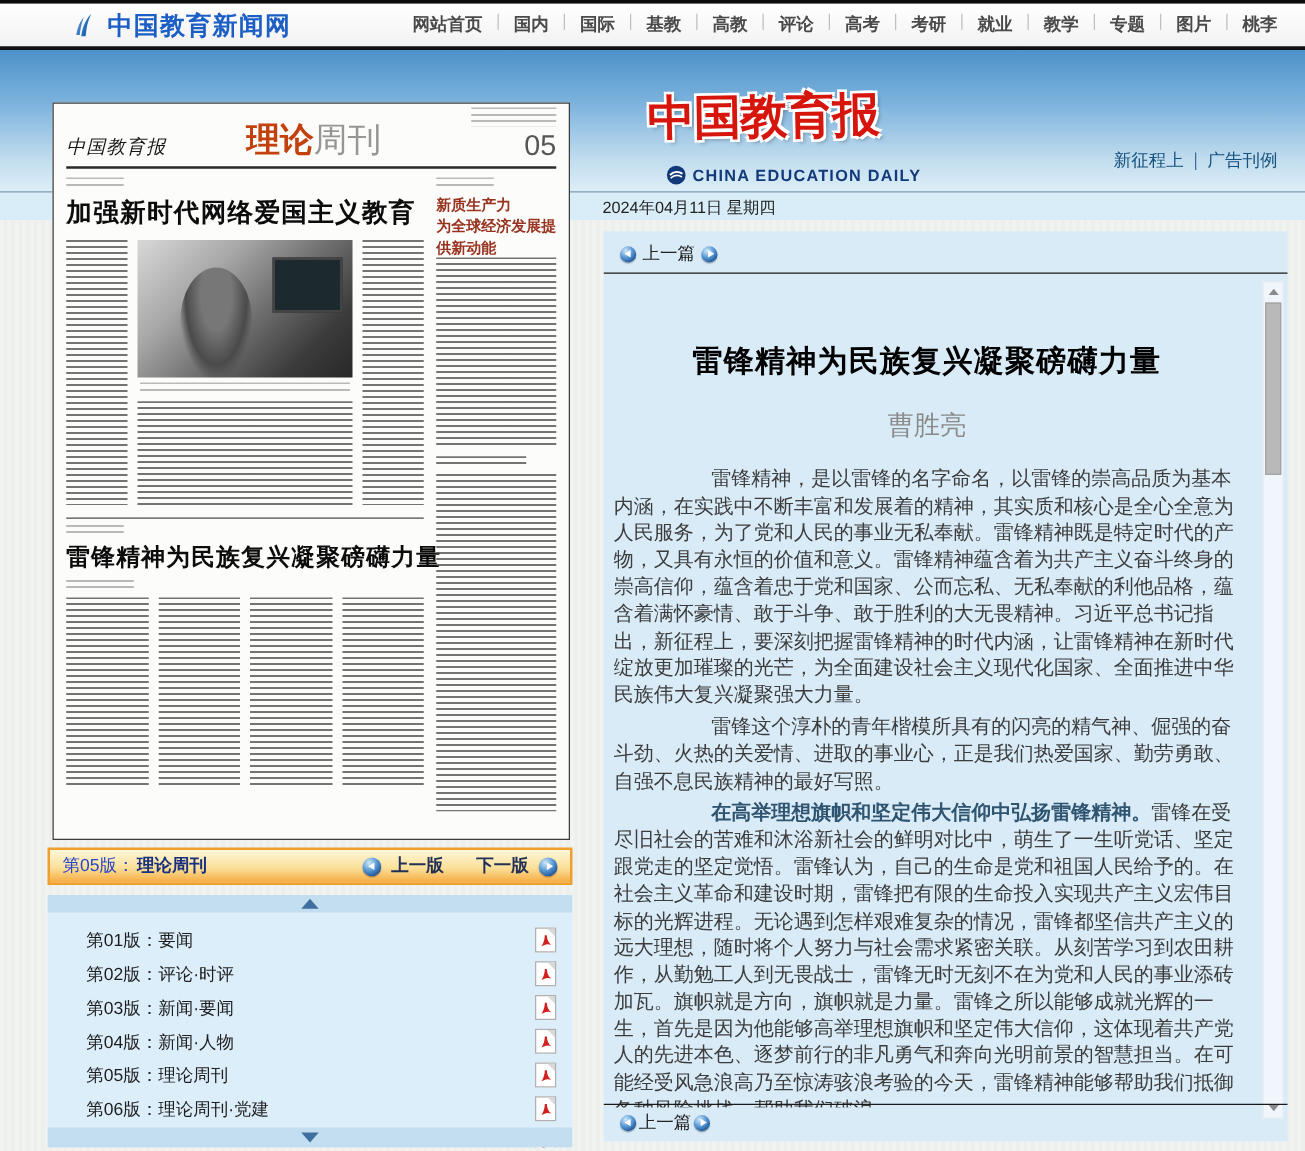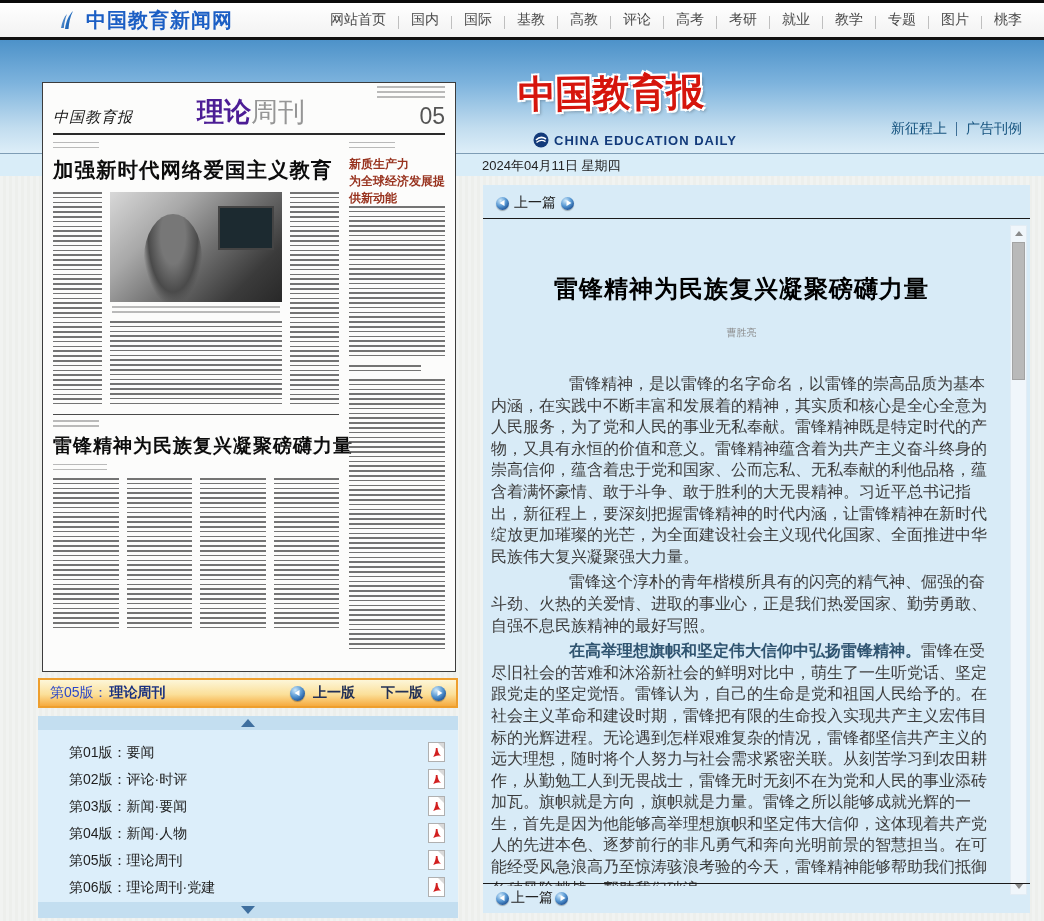--- a/index.html
+++ b/index.html
@@ -7,21 +7,21 @@
   #screen{position:relative;width:1044px;height:921px;overflow:hidden;
     background:repeating-linear-gradient(90deg,#f1f3f1 0 3px,#edefec 3px 6px);}
 
   
   .top-black{position:absolute;left:0;top:0;width:1044px;height:3px;background:#0b0b0b;}
   .topnav{position:absolute;left:0;top:3px;width:1044px;height:34px;
     background:linear-gradient(#ffffff,#f2f2f2);border-bottom:3px solid #101010;
     display:flex;align-items:center;}
   .logo{display:flex;align-items:center;gap:6px;margin-left:56px;cursor:pointer;}
   .logo-text{font-size:20px;font-weight:bold;color:#1b5ec4;letter-spacing:1px;}
-  .menu{margin-left:auto;margin-right:10px;display:flex;align-items:flex-end;}
+  .menu{margin-left:auto;margin-right:10px;display:flex;align-items:flex-start;font-weight:bold;}
   .menu a{font-size:14px;color:#4a4a4a;text-decoration:none;padding:0 12px;white-space:nowrap;cursor:pointer;}
   .msep{width:1px;height:13px;background:#bfbfbf;}
 
   
   .banner{position:absolute;left:0;top:40px;width:1044px;height:113px;
     background:linear-gradient(180deg,#4d92c9 0%,#7db3dd 38%,#c2ddef 78%,#ddeef8 100%);}
   .masthead-cn{position:absolute;left:518px;top:28px;font-family:"Liberation Serif","DejaVu Serif",serif;
     font-size:38px;font-weight:bold;color:#d6150c;letter-spacing:-1px;transform:rotate(-1deg);
     text-shadow:-2px -2px 0 #fff,2px -2px 0 #fff,-2px 2px 0 #fff,2px 2px 0 #fff,3px 3px 3px rgba(0,0,0,.25);cursor:pointer;}
   .masthead-en{position:absolute;left:533px;top:79px;display:flex;align-items:center;gap:5px;}
@@ -34,21 +34,21 @@
 
   
   .paper{position:absolute;left:42px;top:82px;width:414px;height:590px;background:#fcfcfb;
     border:1px solid #3c3c3c;box-sizing:border-box;padding:8px 10px;cursor:pointer;overflow:hidden;}
   .tx{background-image:repeating-linear-gradient(180deg,rgba(70,70,70,.75) 0,rgba(70,70,70,.75) 1.6px,transparent 1.6px,transparent 4.8px);}
   .tx.light{background-image:repeating-linear-gradient(180deg,rgba(120,120,120,.5) 0,rgba(120,120,120,.5) 1.5px,transparent 1.5px,transparent 5px);}
   .p-masthead{display:flex;align-items:flex-end;height:36px;}
   .p-logo{width:96px;font-family:"Liberation Serif","DejaVu Serif",serif;font-style:italic;
     font-size:15px;color:#151515;letter-spacing:1px;}
   .p-week{flex:1;text-align:center;font-size:27px;line-height:30px;}
-  .p-week b{color:#4c1d95;margin-left:28px;}
+  .p-week b{color:#c2410c;margin-left:28px;}
   .p-week span{color:#969696;}
   .p-pageinfo{width:120px;display:flex;align-items:flex-end;justify-content:flex-end;gap:4px;flex-direction:column;}
   .p-pageinfo .tx{width:68px;height:15px;}
   .p-num{font-size:23px;color:#555;line-height:22px;}
   .p-rule{border:none;border-top:2px solid #2a2a2a;margin:6px 0 5px;}
   .p-body{display:flex;gap:10px;height:520px;}
   .p-left{flex:1;min-width:0;}
   .p-right{width:96px;}
   .p-label{width:46px;height:7px;margin-top:2px;}
   .p-head1{margin:7px 0 8px;font-size:20.5px;font-weight:bold;color:#0c0c0c;letter-spacing:1px;white-space:nowrap;}
@@ -104,21 +104,21 @@
   
   .art{position:absolute;left:483px;top:185px;width:547px;height:728px;background:#d8ebf7;}
   .art-nav{position:absolute;display:flex;align-items:center;gap:5px;font-size:14px;color:#222;}
   .art-nav.top{top:9px;left:13px;}
   .art-nav.btm{bottom:6px;left:13px;gap:2px;}
   .art-rule{position:absolute;left:0;right:0;border-top:1px solid #1a1a1a;}
   .art-rule.t{top:33px;}
   .art-rule.b{bottom:29px;}
   .art-title{position:absolute;top:88px;left:0;right:30px;margin:0;text-align:center;
     font-family:"Liberation Serif","DejaVu Serif",serif;font-size:24px;font-weight:600;color:#000;letter-spacing:1px;}
-  .art-author{position:absolute;top:141px;left:0;right:30px;text-align:center;font-size:10px;color:#8a8a8a;}
+  .art-author{position:absolute;top:141px;left:0;right:30px;text-align:center;font-size:21px;color:#8a8a8a;}
   .art-body{position:absolute;top:188px;left:8px;width:500px;height:513px;overflow:hidden;
     font-family:"Liberation Serif","DejaVu Serif",serif;font-size:16px;line-height:21.6px;color:#3c3c3c;
     word-break:break-all;}
   .art-body p{margin:0 0 4px;text-indent:78px;}
   .art-body .lead{font-weight:bold;color:#2f5470;}
   
   .sbar{position:absolute;top:40px;right:3px;width:15px;height:668px;background:#f0f6fb;border:1px solid #e2ecf4;}
   .sb-thumb{position:absolute;top:16px;left:1px;width:11px;height:136px;background:#b9b9b9;border:1px solid #a3a3a3;cursor:grab;}
   .sb-up{position:absolute;top:5px;left:4px;width:0;height:0;border-left:4px solid transparent;border-right:4px solid transparent;border-bottom:5px solid #8a8a8a;cursor:pointer;}
   .sb-dn{position:absolute;bottom:5px;left:4px;width:0;height:0;border-left:4px solid transparent;border-right:4px solid transparent;border-top:5px solid #8a8a8a;cursor:pointer;}

